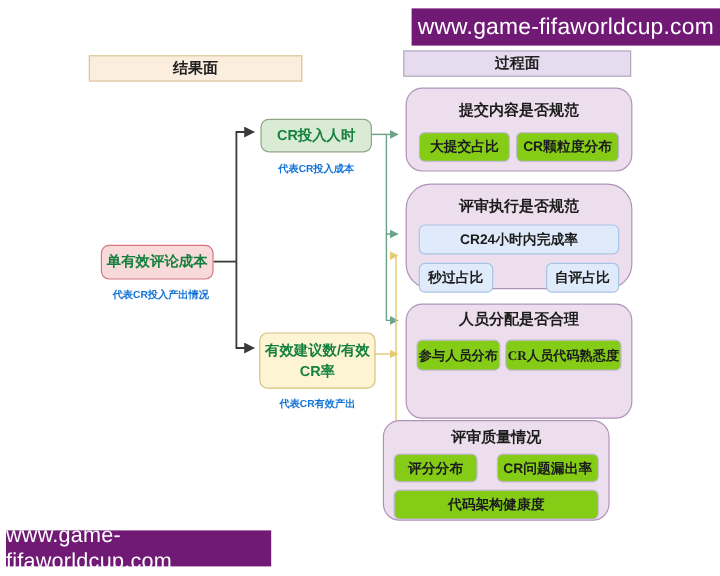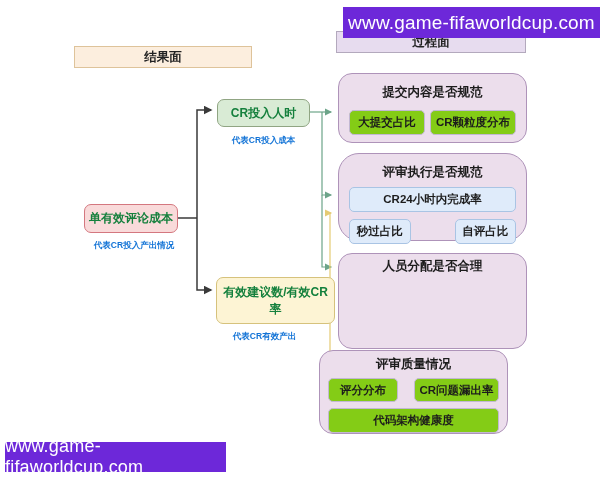--- a/index.html
+++ b/index.html
@@ -12,44 +12,44 @@
     width:600px;height:480px;
     background:#ffffff;
     overflow:hidden;
   }
   svg.connectors{
     position:absolute;left:0;top:0;z-index:1;
     pointer-events:none;
   }
   .banner{
     position:absolute;z-index:3;
-    background:#6d28d9;color:#ffffff;
+    background:#701a75;color:#ffffff;
     display:flex;align-items:center;justify-content:center;
     font-size:19px;letter-spacing:0.2px;
   }
   .banner.top{left:343px;top:7px;width:257px;height:31px;}
   .banner.bottom{left:5px;top:442px;width:221px;height:30px;font-size:18px;}
   .hdr{
     position:absolute;z-index:2;
     display:flex;align-items:center;justify-content:center;
     font-weight:bold;font-size:12.5px;color:#222;
     height:22px;box-sizing:border-box;border:1px solid;
   }
   .hdr.result{left:74px;top:46px;width:178px;background:#fceede;border-color:#dec39a;}
-  .hdr.process{left:336px;top:31px;width:190px;background:#e7dcef;border-color:#b3a9bd;}
+  .hdr.process{left:336px;top:42px;width:190px;background:#e7dcef;border-color:#b3a9bd;}
   .node{
     position:absolute;z-index:2;
     display:flex;align-items:center;justify-content:center;
     text-align:center;font-weight:bold;font-size:12px;color:#15803d;
     border-radius:7px;border:1.5px solid;box-sizing:border-box;
     line-height:1.35;padding:1px 3px;
   }
   .node.root{left:84px;top:204px;width:94px;height:29px;background:#f9dada;border-color:#d4777f;}
   .node.green{left:217px;top:99px;width:93px;height:28px;background:#d9ebd5;border-color:#90a583;}
-  .node.yellow{left:216px;top:277px;width:119px;height:47px;background:#fdf4d4;border-color:#d6c27c;}
+  .node.yellow{left:216px;top:277px;width:97px;height:47px;background:#fdf4d4;border-color:#d6c27c;}
   .caption{
     position:absolute;z-index:2;
     font-size:8.5px;font-weight:bold;color:#1273d6;
     text-align:center;
   }
   .caption.root{left:84px;top:240px;width:100px;}
   .caption.green{left:217px;top:135px;width:93px;}
   .caption.yellow{left:216px;top:331px;width:97px;}
   .group{
     position:absolute;z-index:2;
@@ -145,20 +145,24 @@
       <div class="chip blue full">CR24小时内完成率</div>
     </div>
     <div class="row pad10" style="margin-top:7px;gap:44px;">
       <div class="chip blue" style="width:76px;">秒过占比</div>
       <div class="chip blue" style="width:76px;">自评占比</div>
     </div>
   </div>
 
   <div class="group g3">
     <div class="group-title">人员分配是否合理</div>
+    <div class="row pad8" style="margin-top:8px;">
+      <div class="chip lav" style="width:70px;height:26px;font-size:11px;">参与人员分布</div>
+      <div class="chip lav" style="width:97px;height:26px;font-size:11px;">CR人员代码熟悉度</div>
+    </div>
   </div>
 
   <div class="group g4">
     <div class="group-title">评审质量情况</div>
     <div class="row pad8" style="margin-top:5px;">
       <div class="chip lav" style="width:70px;height:24px;">评分分布</div>
       <div class="chip lav" style="width:85px;height:24px;">CR问题漏出率</div>
     </div>
     <div class="row pad8" style="margin-top:6px;">
       <div class="chip lav full">代码架构健康度</div>

